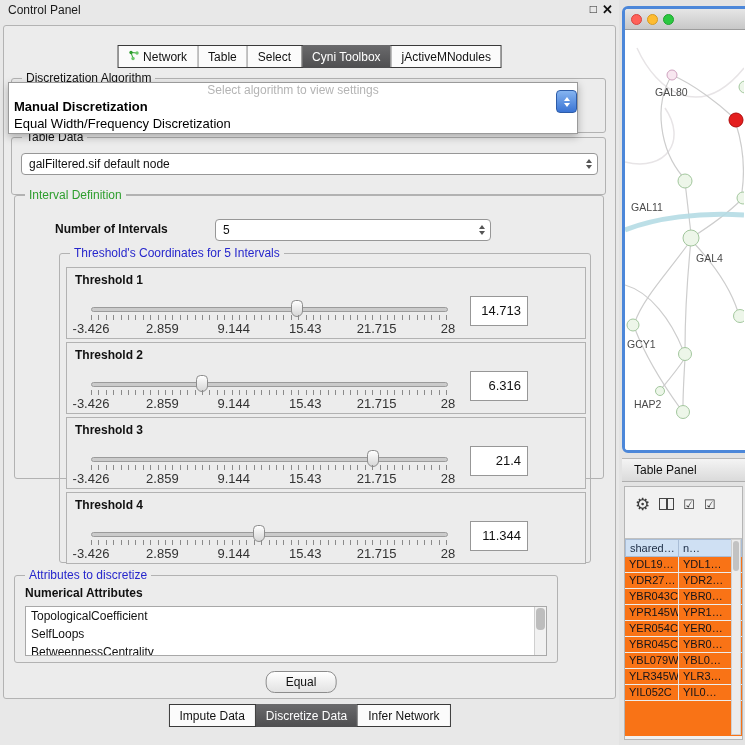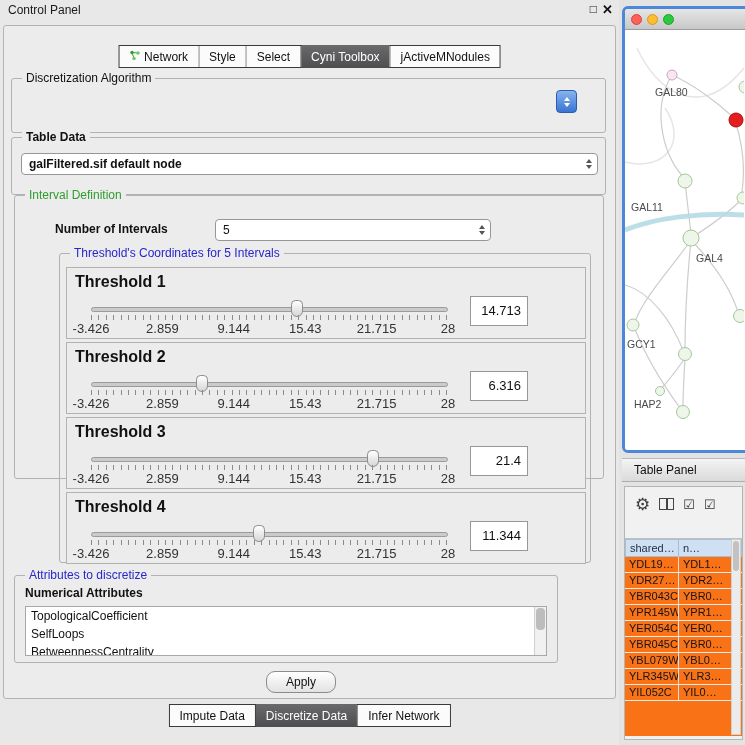--- a/index.html
+++ b/index.html
@@ -42,21 +42,21 @@
 
   
   #algo-popup { position:absolute; left:8px; top:82px; width:570px; height:52px; background:#fff; border:1px solid #9a9a9a; box-shadow:0 3px 8px rgba(0,0,0,.28); z-index:20; overflow:hidden; }
   #algo-popup .ph { font-size:12px; color:#b4b4b4; text-align:center; height:15px; line-height:15px; }
   #algo-popup .opt { font-size:13px; color:#000; padding-left:5px; height:17px; line-height:17px; white-space:nowrap; }
   #algo-popup .opt.bold { font-weight:bold; }
 
   
   .bold-label { font-weight:bold; font-size:12px; color:#111; position:absolute; white-space:nowrap; }
   .thr-block { position:absolute; left:6px; width:520px; height:72px; border:1px solid #b2b2b2; background:#ececec; }
-  .thr-label { position:absolute; left:8px; top:5px; font-weight:bold; font-size:16px; color:#111; }
+  .thr-label { position:absolute; left:8px; top:5px; font-weight:bold; font-size:12px; color:#111; }
   .slider { position:absolute; left:24px; top:31px; width:357px; height:22px; }
   .rail { position:absolute; left:0; right:0; top:8px; height:5px; background:#cbcbcb; border:1px solid #9b9b9b; border-radius:3px; }
   .thumb { position:absolute; top:1px; width:12px; height:17px; background:linear-gradient(#ffffff,#d6d6d6); border:1px solid #8d8d8d; border-radius:6px 6px 8px 8px; }
   .ticks { position:absolute; left:24px; width:357px; top:47px; height:5px;
            background-image:repeating-linear-gradient(to right,#8a8a8a 0 1px,transparent 1px 7.4px); }
   .ticklabels { position:absolute; left:24px; width:357px; top:53px; height:11px; font-size:13px; color:#333; }
   .ticklabels span { position:absolute; transform:translateX(-50%); white-space:nowrap; }
   .tl0{left:0%} .tl1{left:20%} .tl2{left:40%} .tl3{left:60%} .tl4{left:80%} .tl5{left:100%}
   .valbox { position:absolute; left:403px; top:28px; width:58px; height:30px; background:#fff; border:1px solid #979797; font-size:13px; color:#111; line-height:28px; text-align:right; padding-right:6px; }
 
@@ -122,43 +122,48 @@
         <svg width="11" height="11" viewBox="0 0 11 11">
             <path d="M2.5 2.5 L8.5 3 M2.5 2.5 L4.5 8.5" stroke="#2f9e2f" stroke-width="1" fill="none"></path>
             <circle cx="2.5" cy="2.5" r="1.7" fill="#2f9e2f"></circle>
             <circle cx="8.5" cy="3" r="1.7" fill="#6cc86c"></circle>
             <circle cx="4.5" cy="8.5" r="1.7" fill="#6cc86c"></circle>
           </svg>
       </span>
       <span>Network</span>
     </div>
     <div class="tab">
-        <span>Style</span>
+        <span>Table</span>
       </div>
     <div class="tab">
         <span>Select</span>
       </div>
     <div class="tab selected">
         <span>Cyni Toolbox</span>
       </div>
     <div class="tab">
         <span>jActiveMNodules</span>
       </div>
   </div>
 
   <div class="groupbox" style="left:11px; top:78px; width:595px; height:55px;">
     <span class="group-title">Discretization Algorithm</span>
   </div>
 
+  <div id="algo-popup">
+    <div class="ph">Select algorithm to view settings</div>
+    <div class="opt bold">Manual Discretization</div>
+    <div class="opt">Equal Width/Frequency Discretization</div>
+  </div>
   <div id="algo-stepper">
     <span class="tri-up"></span>
     <span class="tri-down"></span>
   </div>
 
-  <div class="groupbox" style="left:11px; top:137px; width:595px; height:58px;font-weight:bold;">
+  <div class="groupbox" style="left:11px; top:137px; width:595px; height:58px;">
     <span class="group-title">Table Data</span>
     <div class="combo" style="left:9px; top:15px; width:577px;">
       <div class="val">galFiltered.sif default node</div>
       <div class="stepper">
         <span class="tri-up"></span>
         <span class="tri-down"></span>
       </div>
     </div>
   </div>
 
@@ -257,21 +262,21 @@
     <div id="attr-list">
       <div class="li">TopologicalCoefficient</div>
       <div class="li">SelfLoops</div>
       <div class="li">BetweennessCentrality</div>
       <div id="attr-scroll">
         <div class="sthumb"></div>
       </div>
     </div>
   </div>
 
-  <button id="apply-btn">Apply</button>
+  <button id="apply-btn">Equal</button>
 
   <div class="tabstrip" id="bottom-tabs">
     <div class="tab">
         <span>Impute Data</span>
       </div>
     <div class="tab selected">
         <span>Discretize Data</span>
       </div>
     <div class="tab">
         <span>Infer Network</span>

